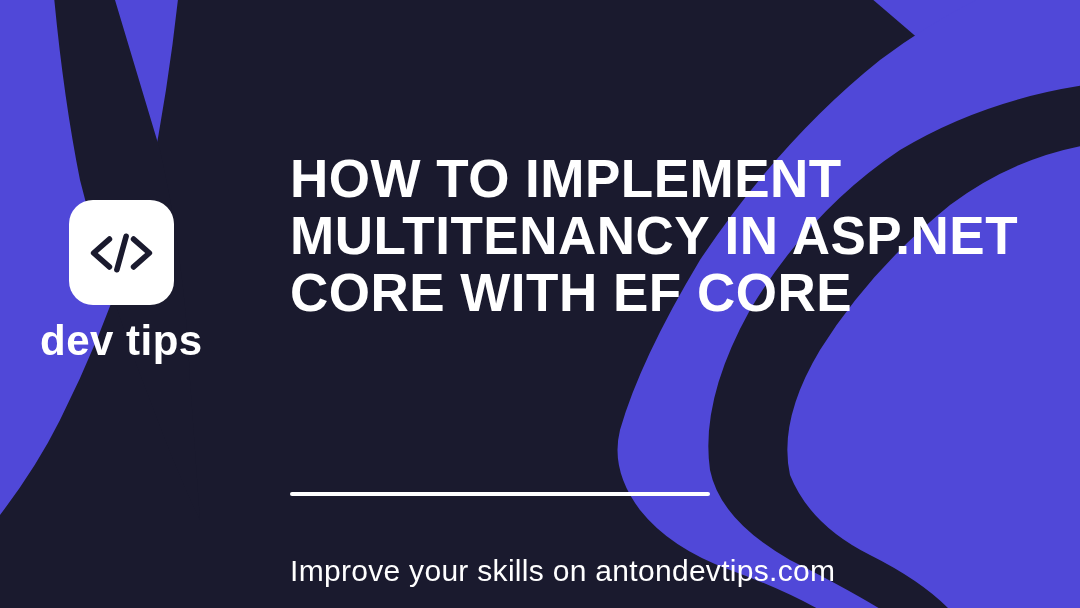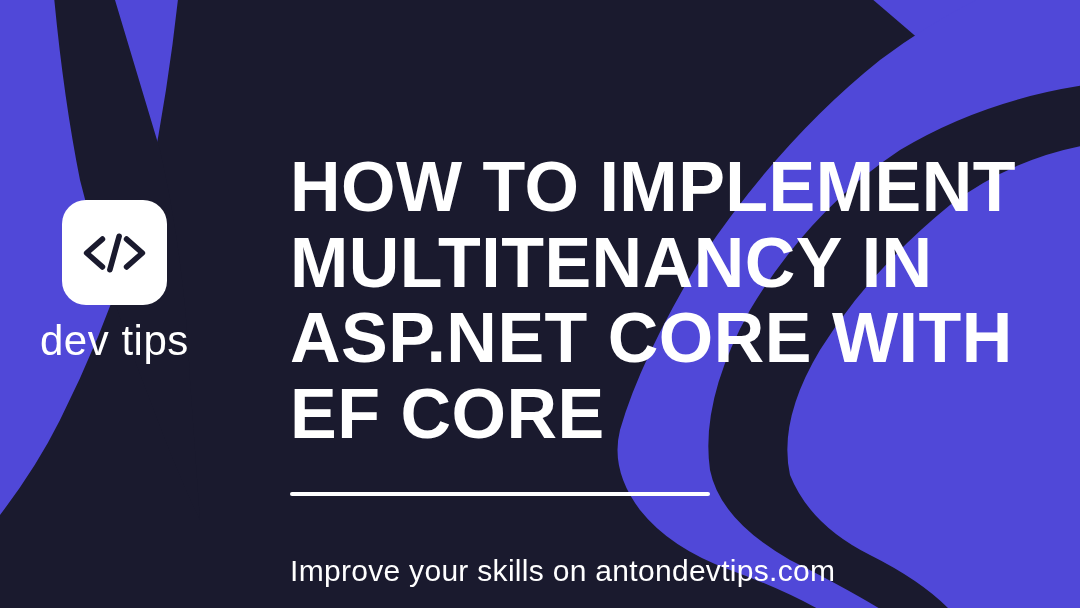--- a/index.html
+++ b/index.html
@@ -45,35 +45,35 @@
     }
 
     .logo-icon svg {
       width: 65px;
       height: 40px;
     }
 
     .logo-text {
       color: #ffffff;
       font-size: 42px;
-      font-weight: 400;
+      font-weight: 700;
       letter-spacing: 0.5px;
     }
 
     .content-area {
       position: absolute;
       left: 290px;
       top: 150px;
       right: 60px;
       z-index: 2;
     }
 
     .main-title {
       color: #ffffff;
-      font-size: 70px;
+      font-size: 53px;
       font-weight: 800;
       line-height: 1.08;
       letter-spacing: 0.5px;
       text-transform: uppercase;
       max-width: 760px;
     }
 
     .footer-area {
       position: absolute;
       left: 290px;

